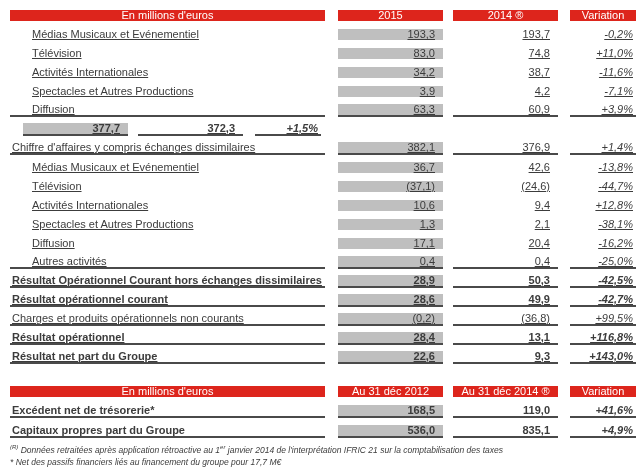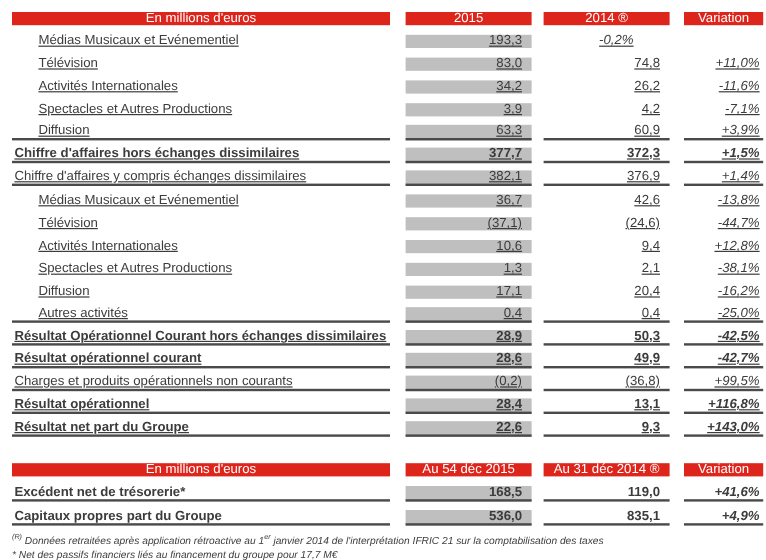--- a/index.html
+++ b/index.html
@@ -49,38 +49,39 @@
       <div class="cl c-num">2014 ®</div>
       <div class="sp3"></div>
       <div class="cl c-var">Variation</div>
     </div>
     <div class="tbody" id="t1-body">
         <div class="row indent">
           <div class="cl c-label">Médias Musicaux et Evénementiel</div>
           <div class="sp1"></div>
           <div class="cl c-num gray">193,3</div>
           <div class="sp2"></div>
+          <div class="cl c-num">193,7</div>
           <div class="sp3"></div>
           <div class="cl c-var">-0,2%</div>
         </div>
         <div class="row indent">
           <div class="cl c-label">Télévision</div>
           <div class="sp1"></div>
           <div class="cl c-num gray">83,0</div>
           <div class="sp2"></div>
           <div class="cl c-num">74,8</div>
           <div class="sp3"></div>
           <div class="cl c-var">+11,0%</div>
         </div>
         <div class="row indent">
           <div class="cl c-label">Activités Internationales</div>
           <div class="sp1"></div>
           <div class="cl c-num gray">34,2</div>
           <div class="sp2"></div>
-          <div class="cl c-num">26,2</div>
+          <div class="cl c-num">38,7</div>
           <div class="sp3"></div>
           <div class="cl c-var">-11,6%</div>
         </div>
         <div class="row indent">
           <div class="cl c-label">Spectacles et Autres Productions</div>
           <div class="sp1"></div>
           <div class="cl c-num gray">3,9</div>
           <div class="sp2"></div>
           <div class="cl c-num">4,2</div>
           <div class="sp3"></div>
@@ -89,21 +90,20 @@
         <div class="row indent rule">
           <div class="cl c-label">Diffusion</div>
           <div class="sp1"></div>
           <div class="cl c-num gray">63,3</div>
           <div class="sp2"></div>
           <div class="cl c-num">60,9</div>
           <div class="sp3"></div>
           <div class="cl c-var">+3,9%</div>
         </div>
         <div class="row bold rule">
-          <div class="cl c-label">Chiffre d'affaires hors échanges dissimilaires</div>
           <div class="sp1"></div>
           <div class="cl c-num gray">377,7</div>
           <div class="sp2"></div>
           <div class="cl c-num">372,3</div>
           <div class="sp3"></div>
           <div class="cl c-var">+1,5%</div>
         </div>
         <div class="row rule">
           <div class="cl c-label">Chiffre d'affaires y compris échanges dissimilaires</div>
           <div class="sp1"></div>
@@ -212,21 +212,21 @@
           <div class="sp3"></div>
           <div class="cl c-var">+143,0%</div>
         </div>
       </div>
   </section>
 
   <section class="tbl tbl-2">
     <div class="row hrow">
       <div class="cl c-label">En millions d'euros</div>
       <div class="sp1"></div>
-      <div class="cl c-num">Au 54 déc 2015</div>
+      <div class="cl c-num">Au 31 déc 2012</div>
       <div class="sp2"></div>
       <div class="cl c-num">Au 31 déc 2014 ®</div>
       <div class="sp3"></div>
       <div class="cl c-var">Variation</div>
     </div>
     <div class="tbody" id="t2-body">
         <div class="row bold rule">
           <div class="cl c-label">Excédent net de trésorerie*</div>
           <div class="sp1"></div>
           <div class="cl c-num gray">168,5</div>

